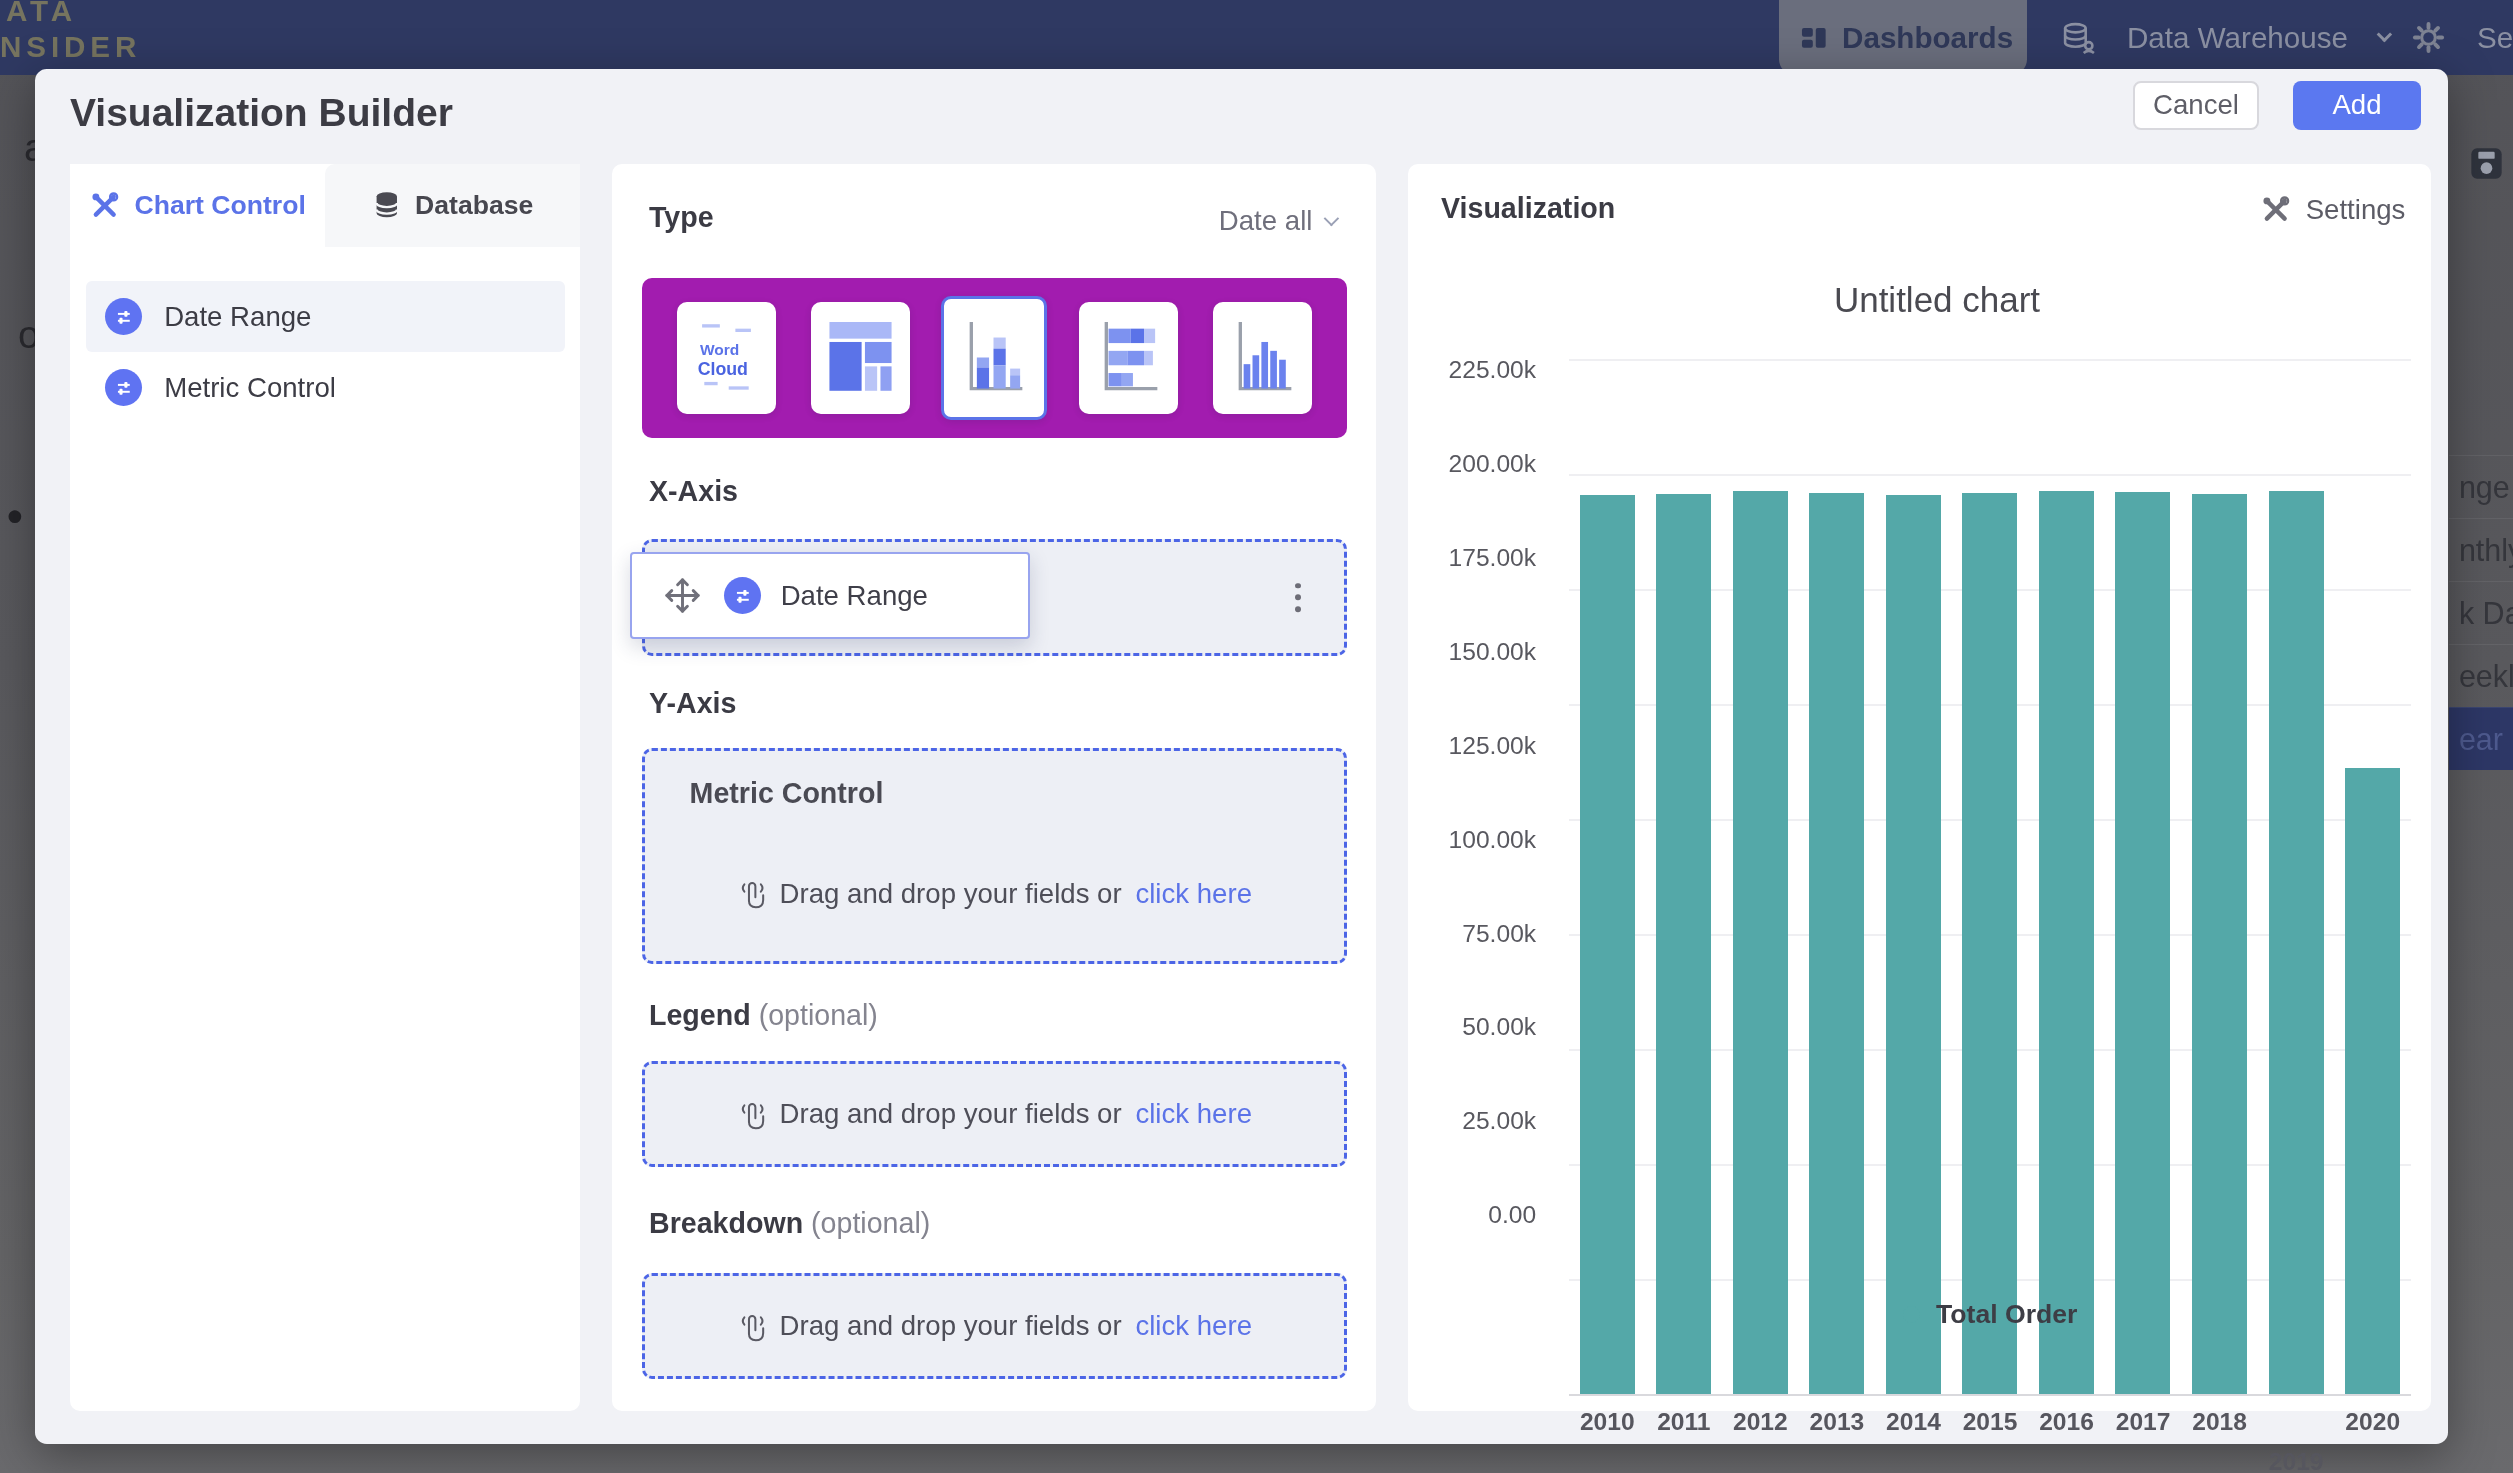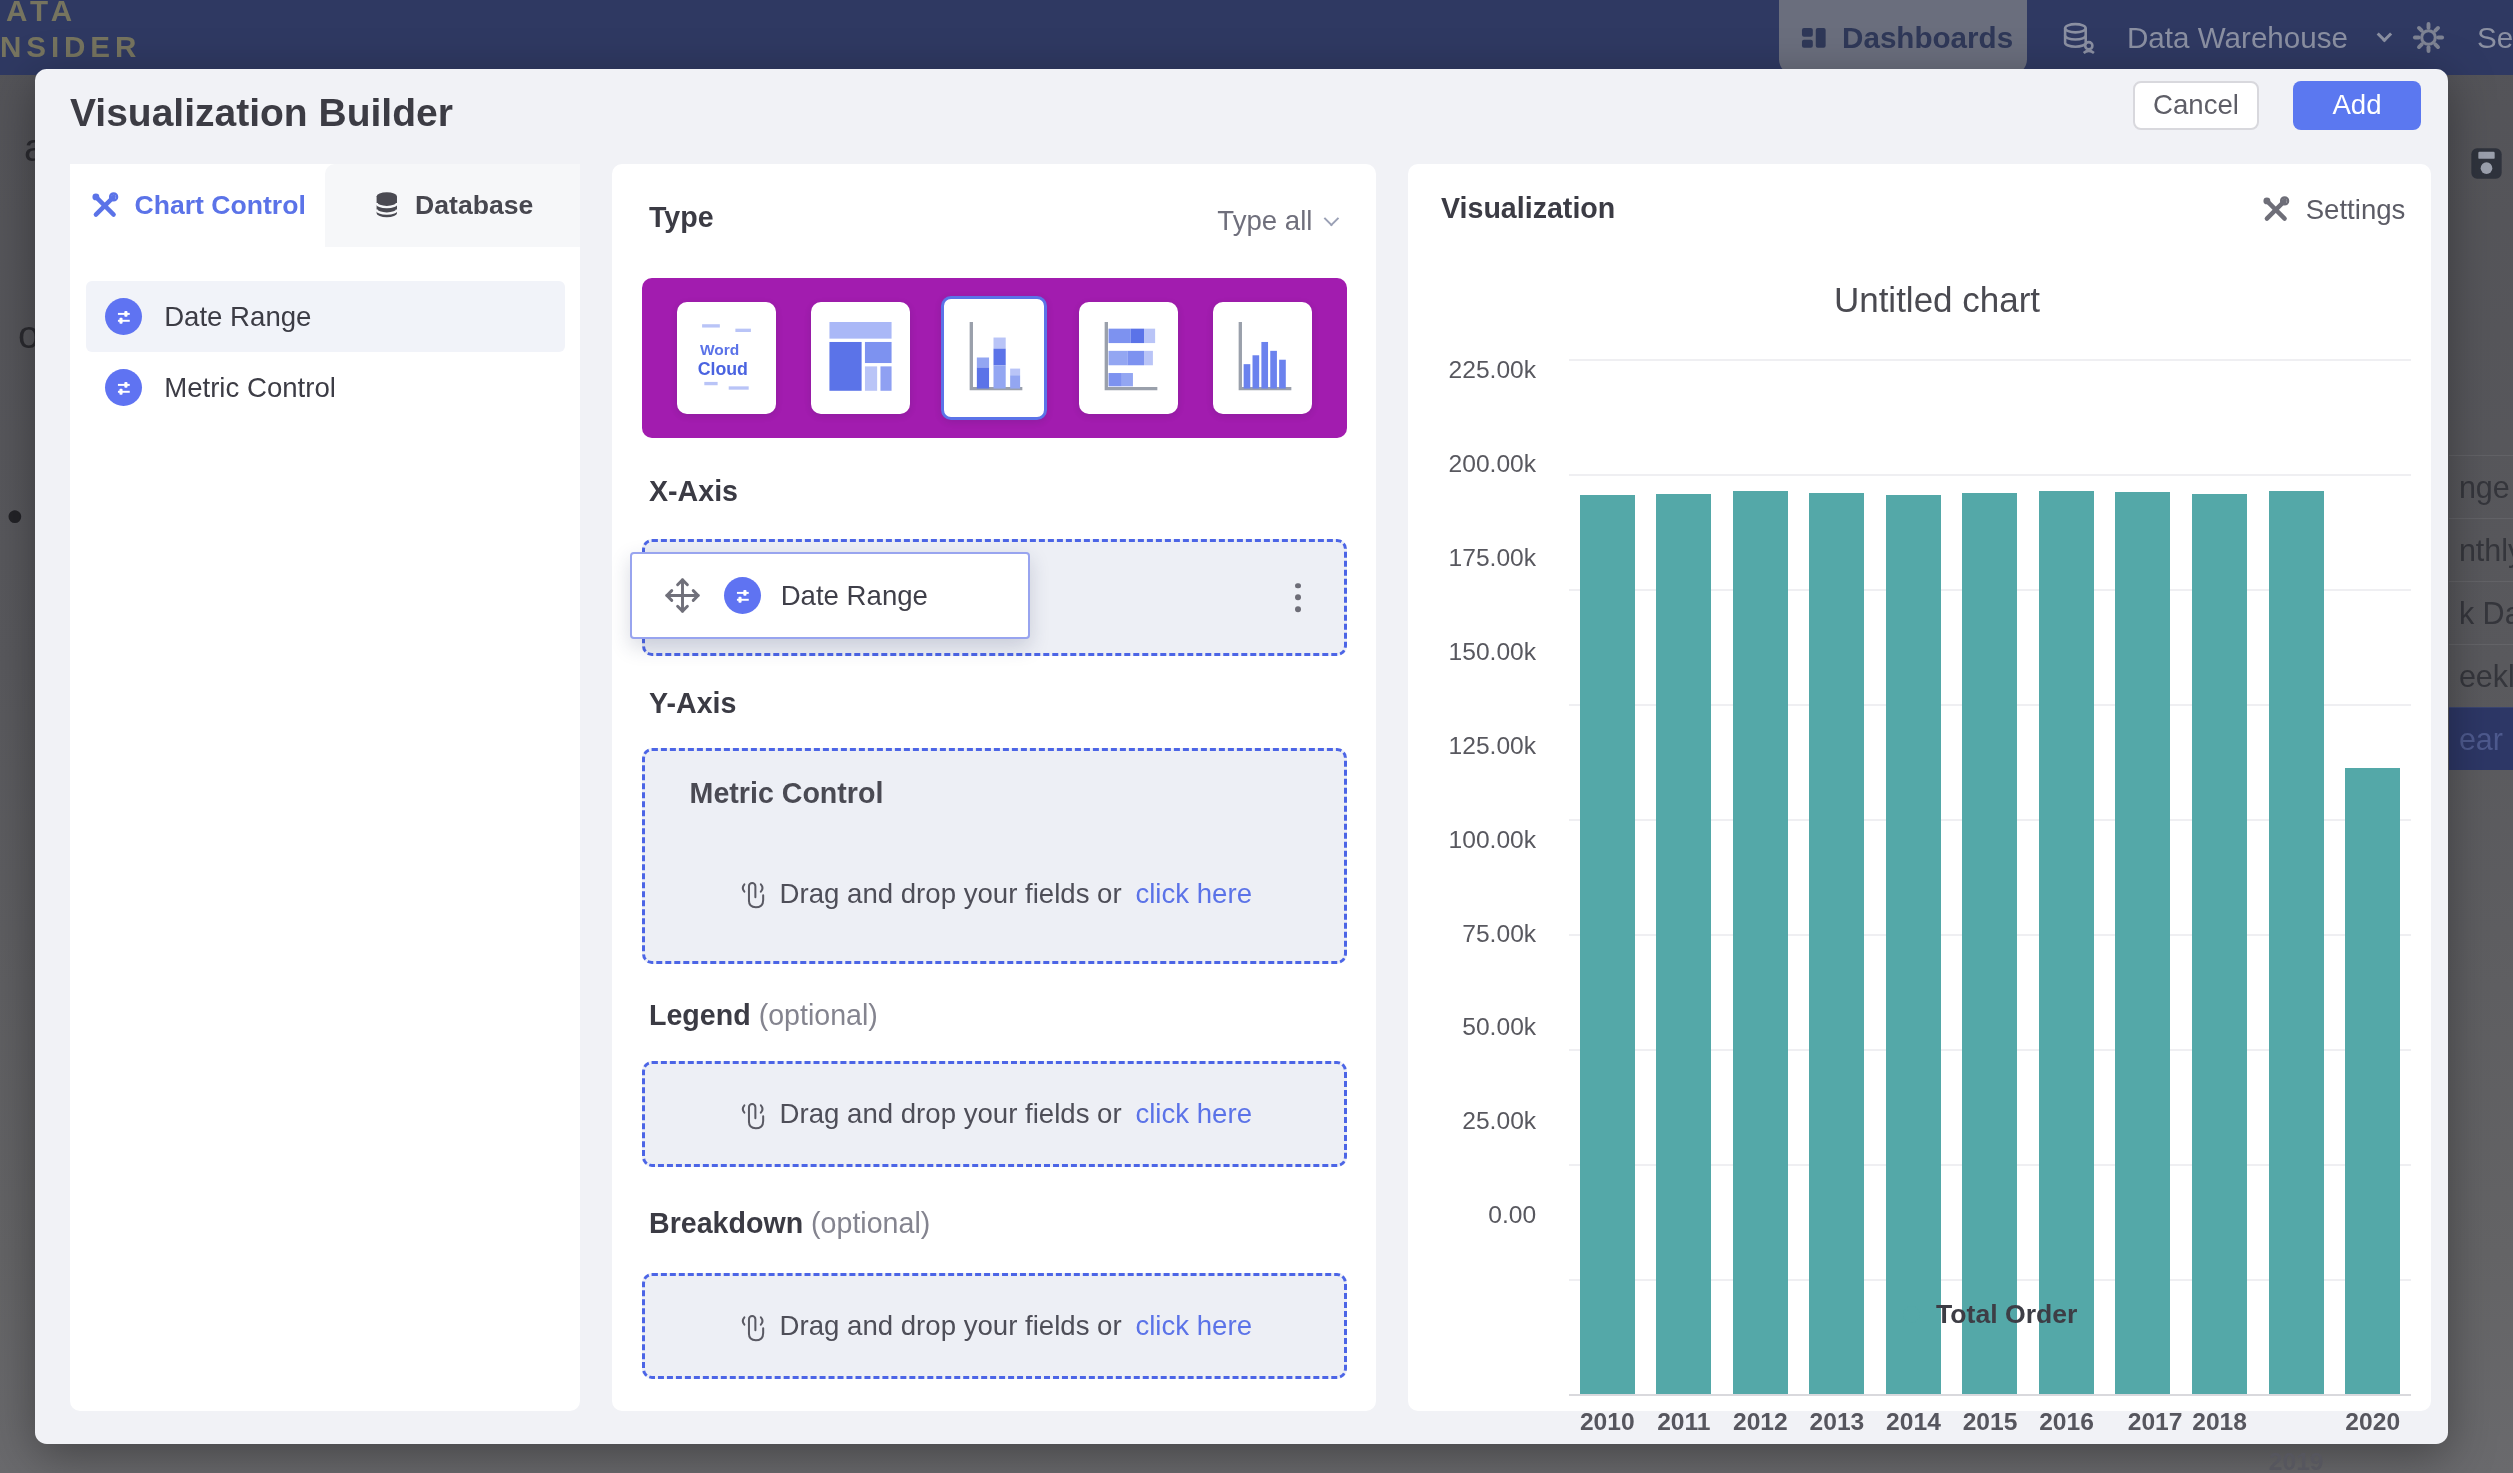--- a/index.html
+++ b/index.html
@@ -212,21 +212,21 @@
             <rect x="5.5" y="11" width="3.2" height="6" rx="1" fill="#fff"></rect>
           </svg>
         </span>
         <span>Metric Control</span>
       </div>
     </div>
 
     <div class="card card-middle">
       <div class="sec-heading" style="top:37px;">Type</div>
       <div class="view-all">
-        <span>Type all</span>
+        <span>Date all</span>
         <span class="chev" style="border-width:2.5px; border-color:#9aa0b5;"></span>
       </div>
 
       <div class="types-box">
         <div class="type-card" style="left:35px;">
           <svg width="71" height="91" viewBox="0 0 64 80">
             <rect x="10" y="10" width="16" height="3" fill="#b9c4f7"></rect>
             <rect x="40" y="14" width="14" height="3" fill="#b9c4f7"></rect>
             <text x="8" y="38" font-size="14" font-weight="bold" fill="#5b73e8">Word</text>
             <text x="6" y="56" font-size="16" font-weight="bold" fill="#4a63e0">Cloud</text>
@@ -409,21 +409,21 @@
           <div class="xtick" style="left: 22.7273%;">2012</div>
           <div class="bar" style="left: calc(31.8182% - 27.6px); height: 87.0667%; background: rgb(84, 168, 168);"></div>
           <div class="xtick" style="left: 31.8182%;">2013</div>
           <div class="bar" style="left: calc(40.9091% - 27.6px); height: 86.8889%; background: rgb(84, 168, 168);"></div>
           <div class="xtick" style="left: 40.9091%;">2014</div>
           <div class="bar" style="left: calc(50% - 27.6px); height: 87.0667%; background: rgb(84, 168, 168);"></div>
           <div class="xtick" style="left: 50%;">2015</div>
           <div class="bar" style="left: calc(59.0909% - 27.6px); height: 87.2444%; background: rgb(84, 168, 168);"></div>
           <div class="xtick" style="left: 59.0909%;">2016</div>
           <div class="bar" style="left: calc(68.1818% - 27.6px); height: 87.1111%; background: rgb(84, 168, 168);"></div>
-          <div class="xtick" style="left: 68.1818%; margin-left: 12px;">2017</div>
+          <div class="xtick" style="left: 68.1818%;">2017</div>
           <div class="bar" style="left: calc(77.2727% - 27.6px); height: 86.9333%; background: rgb(84, 168, 168);"></div>
           <div class="xtick" style="left: 77.2727%;">2018</div>
           <div class="bar" style="left: calc(86.3636% - 27.6px); height: 87.2444%; background: rgb(84, 168, 168);"></div>
           <div class="xtick" style="left: 86.3636%; margin-top: 40px;">2019</div>
           <div class="bar" style="left: calc(95.4545% - 27.6px); height: 60.4444%; background: rgb(84, 168, 168);"></div>
           <div class="xtick" style="left: 95.4545%;">2020</div>
         </div>
       <div class="legend">
         <span class="legend-dot" style="background: rgb(84, 168, 168);"></span>
         <span class="legend-label">Total Order</span>

